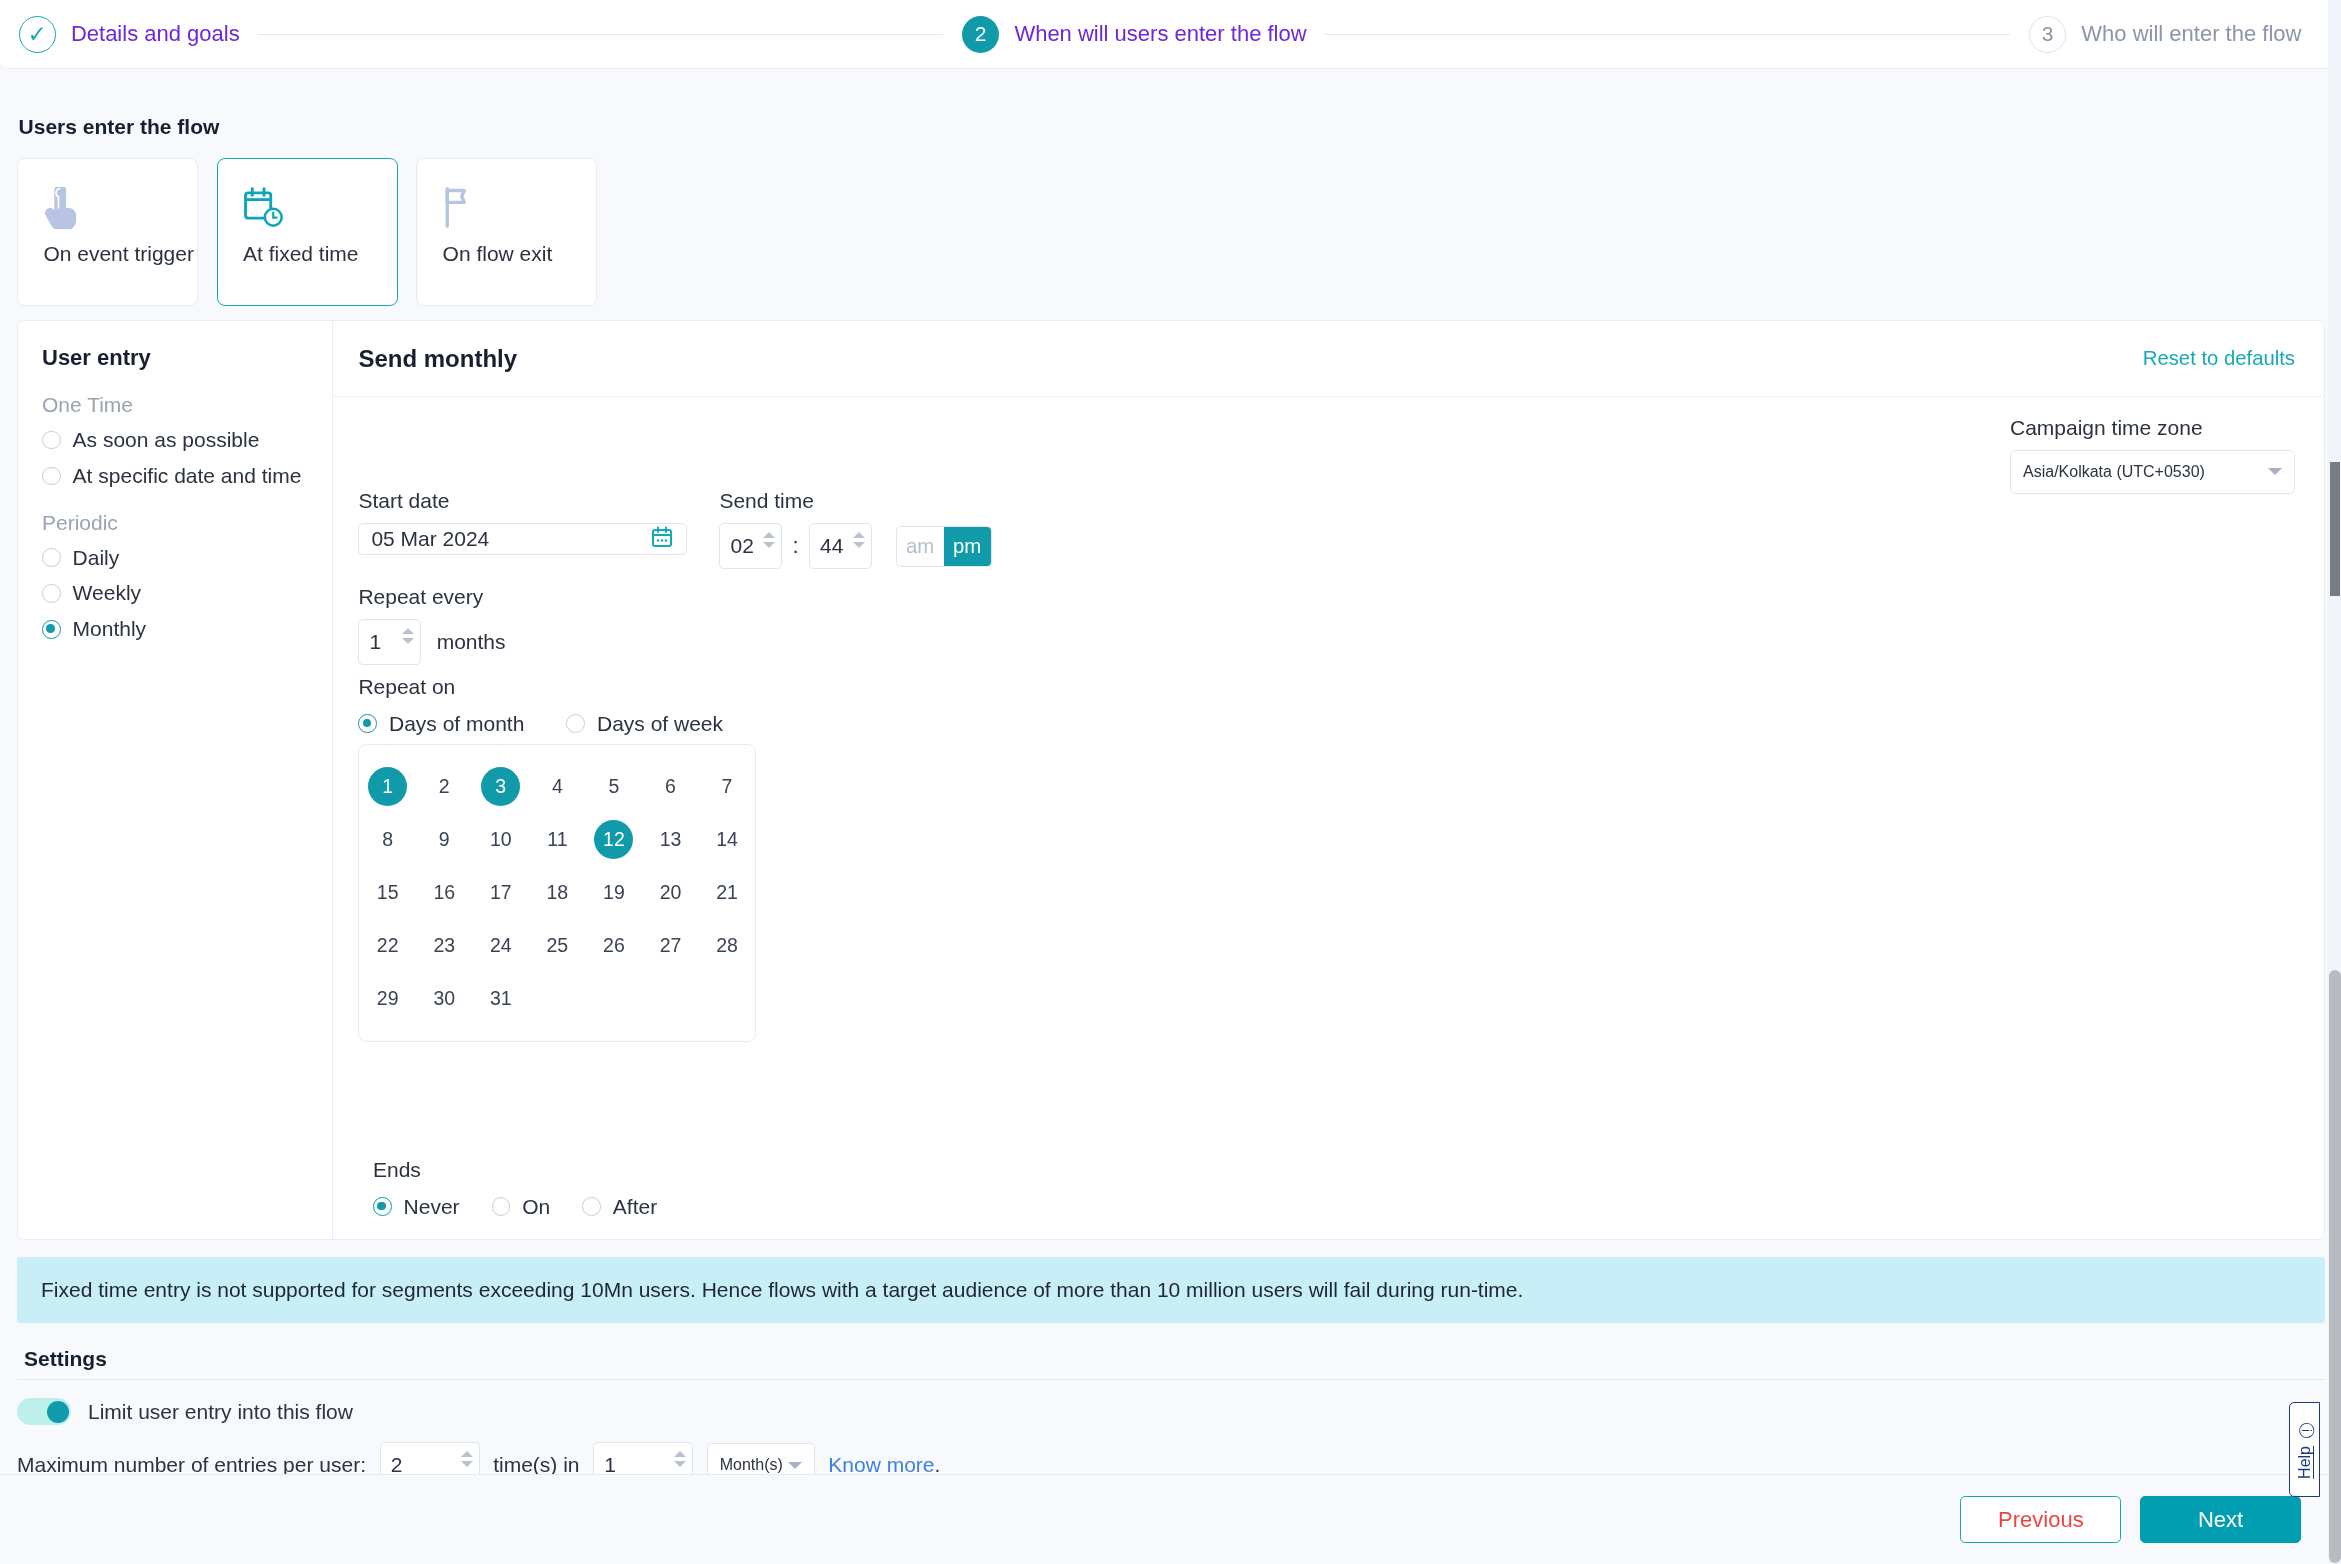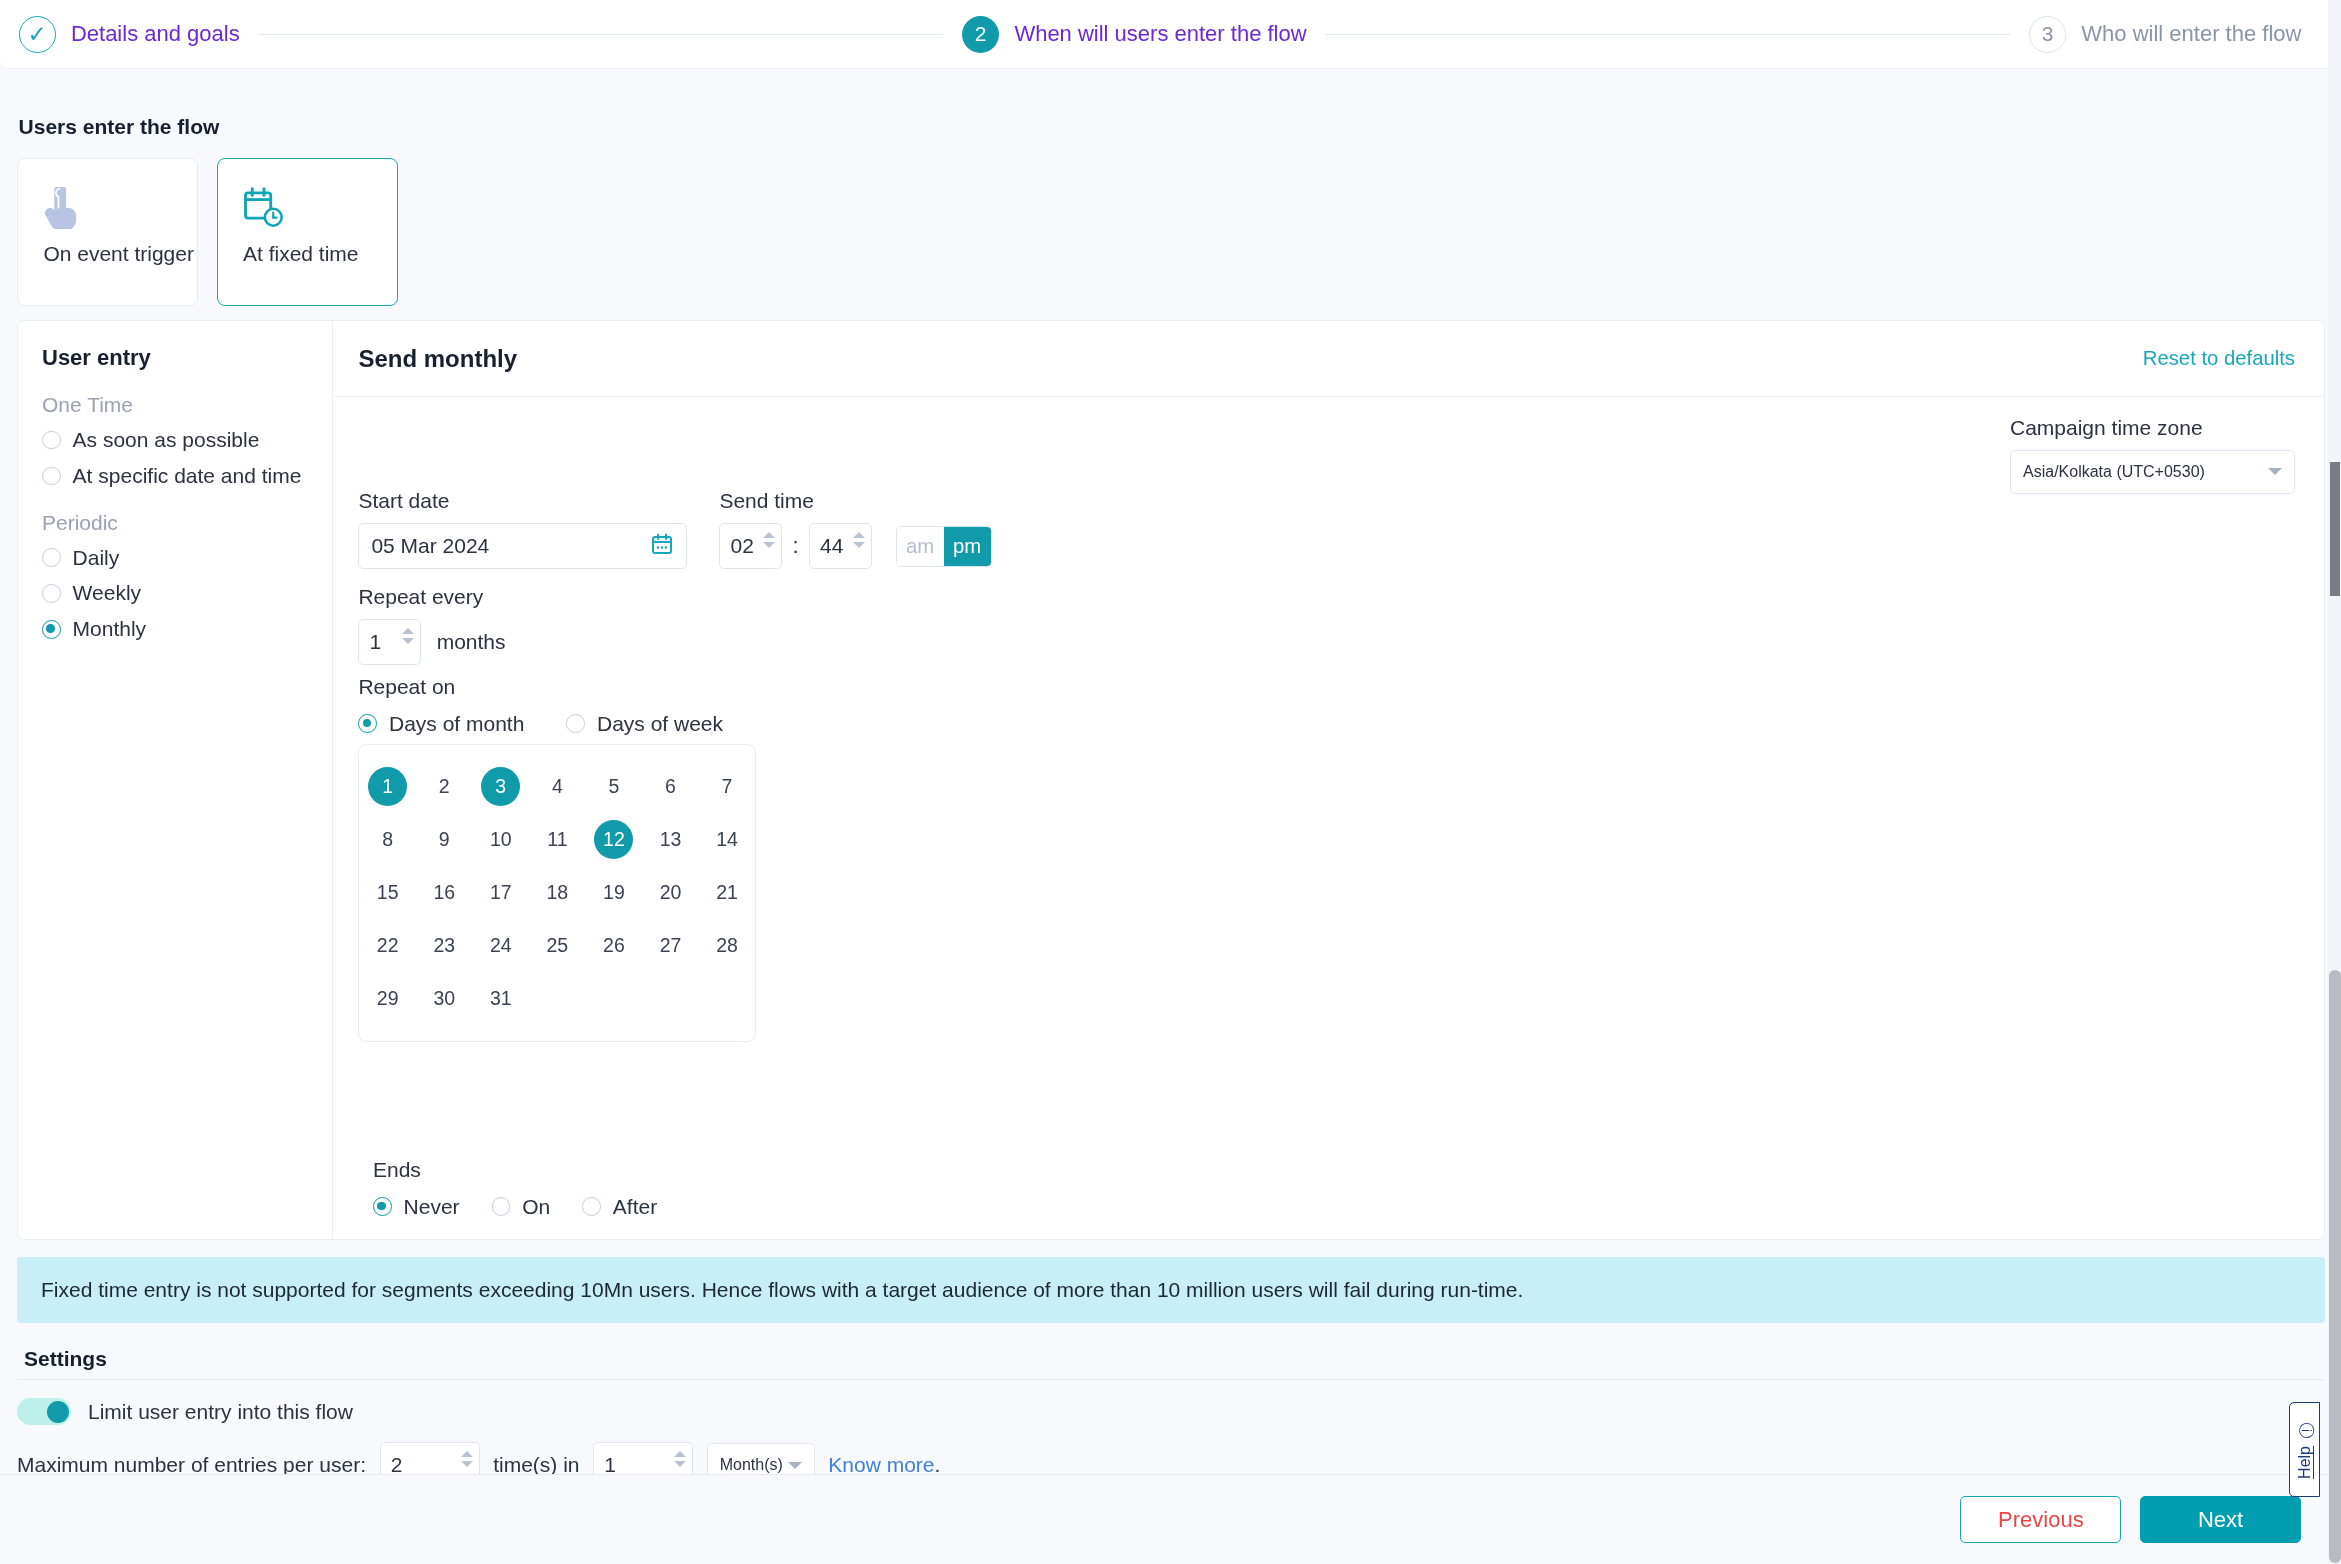--- a/index.html
+++ b/index.html
@@ -232,21 +232,21 @@
 
   .fields-row {
     position: absolute;
     left: 25.4px;
     top: 92px;
     display: flex;
     gap: 32px;
     align-items: flex-start;
   }
   .text-input {
-    height: 46px;
+    height: 32px;
     border: 0.8px solid #dfe5ee;
     border-radius: 5.1px;
     box-sizing: border-box;
     display: flex;
     align-items: center;
     padding: 0 12px;
     font-size: 21px;
     color: #2b3340;
     background: #fff;
   }
@@ -551,20 +551,29 @@
           <line x1="3" y1="15" x2="33" y2="15" stroke="#0ea5b7" stroke-width="3.4"></line>
           <line x1="11" y1="2" x2="11" y2="10" stroke="#0ea5b7" stroke-width="3.4" stroke-linecap="round"></line>
           <line x1="25" y1="2" x2="25" y2="10" stroke="#0ea5b7" stroke-width="3.4" stroke-linecap="round"></line>
           <circle cx="36" cy="36" r="10" fill="#ffffff" stroke="#0ea5b7" stroke-width="3"></circle>
           <path d="M36 30.5 v6 h4" fill="none" stroke="#0ea5b7" stroke-width="2.6" stroke-linecap="round"></path>
         </svg>
       </div>
       <div class="card-label">At fixed time</div>
     </div>
 
+    <div class="entry-card">
+      <div class="icon-wrap">
+        <svg width="34" height="41" viewBox="0 0 40 48">
+          <line x1="5" y1="2" x2="5" y2="46" stroke="#b7c4e3" stroke-width="4" stroke-linecap="round"></line>
+          <path d="M5 4 h20 l-3 7 l3 7 h-20 z" fill="none" stroke="#b7c4e3" stroke-width="4" stroke-linejoin="round"></path>
+        </svg>
+      </div>
+      <div class="card-label">On flow exit</div>
+    </div>
   </div>
 
   <div class="panel">
 
     <div class="panel-side">
       <div class="side-heading">User entry</div>
 
       <div class="side-group-label">One Time</div>
       <div class="radio-row">
         <span class="radio"></span>

